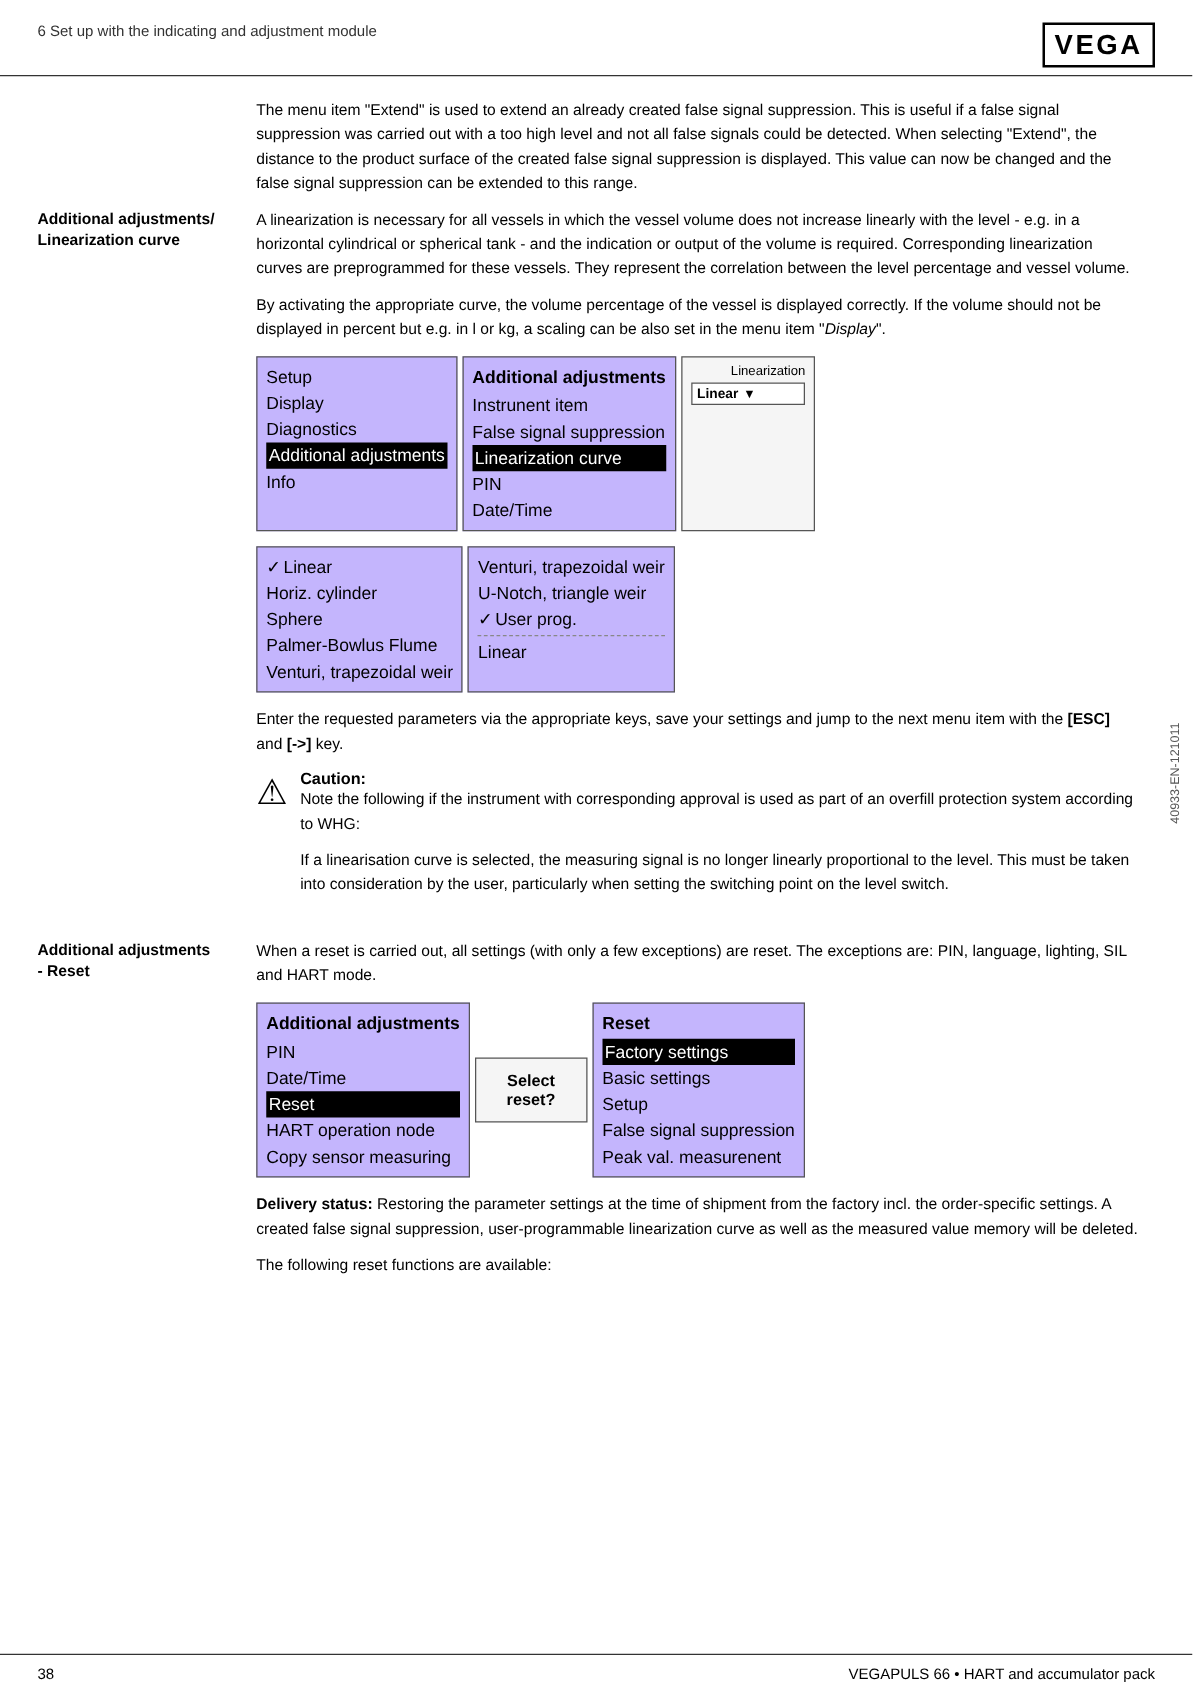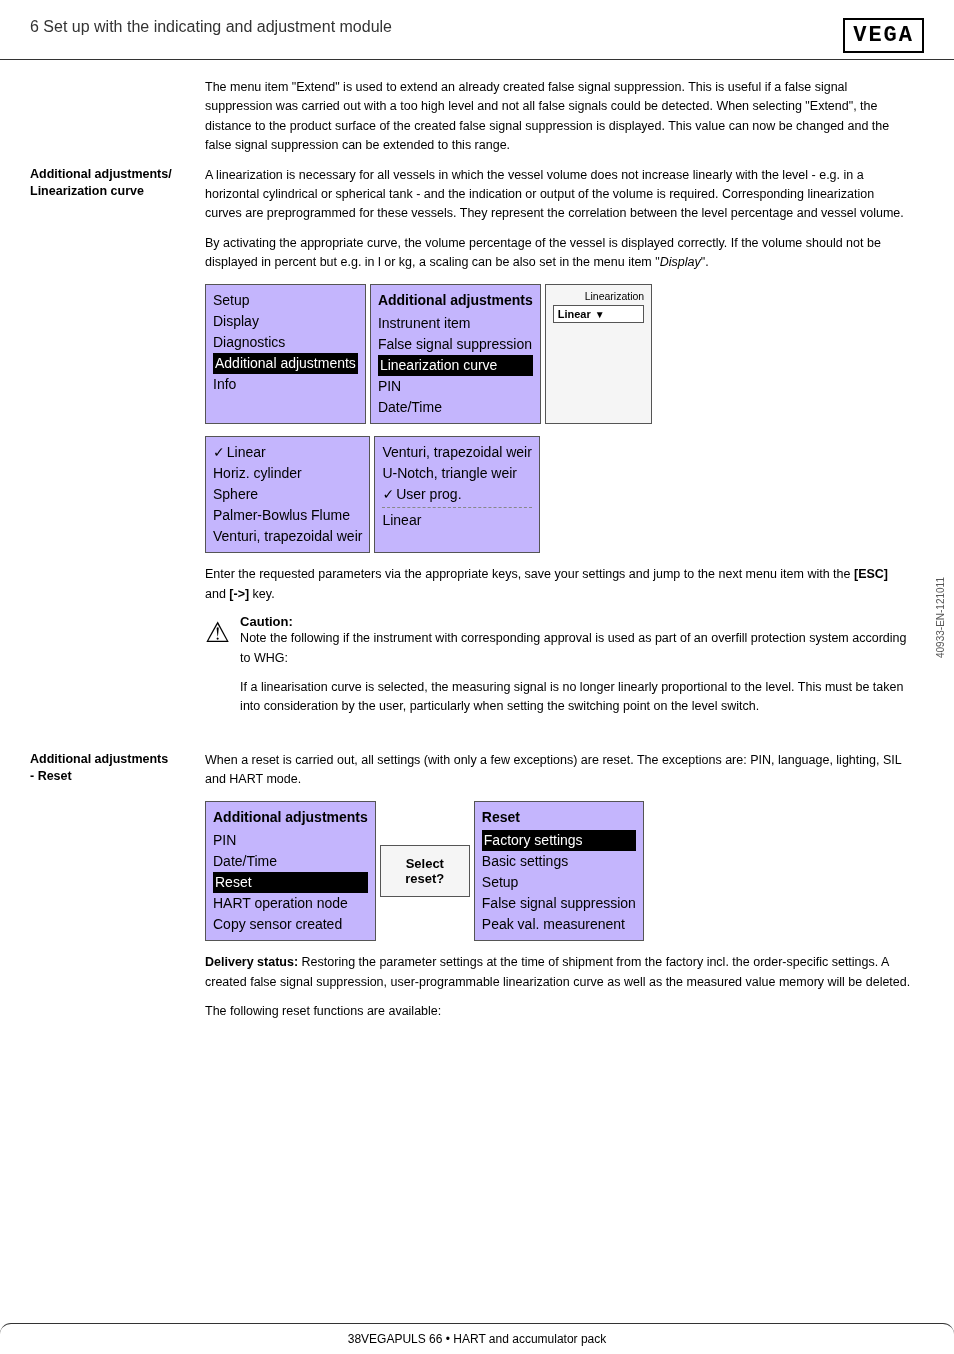--- a/index.html
+++ b/index.html
@@ -25,37 +25,36 @@
     .page-header {
       display: flex;
       justify-content: space-between;
       align-items: flex-start;
       padding: 18px 30px 6px 30px;
       border-bottom: 1.5px solid #333;
       margin-bottom: 10px;
     }
 
     .header-title {
-      font-size: 16px;
+      font-size: 12px;
       color: #333;
     }
 
     .logo-area {
       display: flex;
       align-items: center;
     }
 
     .vega-logo {
       font-size: 22px;
       font-weight: bold;
       letter-spacing: 2px;
       border: 2.5px solid #000;
       padding: 3px 8px;
       color: #000;
-      font-family: Liberation Mono, monospace;
     }
 
     
     .section-label {
       font-weight: bold;
       font-size: 12.5px;
       margin-top: 8px;
       line-height: 1.4;
       text-align: center;
     }
@@ -172,26 +171,25 @@
       min-width: 90px;
     }
 
     
     .page-footer {
       position: absolute;
       bottom: 0;
       left: 0;
       right: 0;
       display: flex;
-      justify-content: center;
+      justify-content: space-between;
       align-items: center;
       padding: 8px 30px;
       border-top: 1.5px solid #333;
       font-size: 12px;
-      border-radius: 11px;
     }
 
     .right-sidebar {
       position: absolute;
       right: 0;
       top: 100px;
       bottom: 40px;
       width: 28px;
       display: flex;
       align-items: center;
@@ -335,21 +333,21 @@
           <p class="body-text">When a reset is carried out, all settings (with only a few exceptions) are reset. The exceptions are: PIN, language, lighting, SIL and HART mode.</p>
 
           <div class="reset-menu-row">
 
             <div class="menu-box">
               <span class="menu-header">Additional adjustments</span>
               <span class="menu-item">PIN</span>
               <span class="menu-item">Date/Time</span>
               <span class="menu-item highlighted">Reset</span>
               <span class="menu-item">HART operation node</span>
-              <span class="menu-item">Copy sensor created</span>
+              <span class="menu-item">Copy sensor measuring</span>
             </div>
 
             <div class="reset-center-box">
               <span>Select</span><br>
               <span>reset?</span>
             </div>
 
             <div class="menu-box">
               <span class="menu-header">Reset</span>
               <span class="menu-item highlighted">Factory settings</span>

